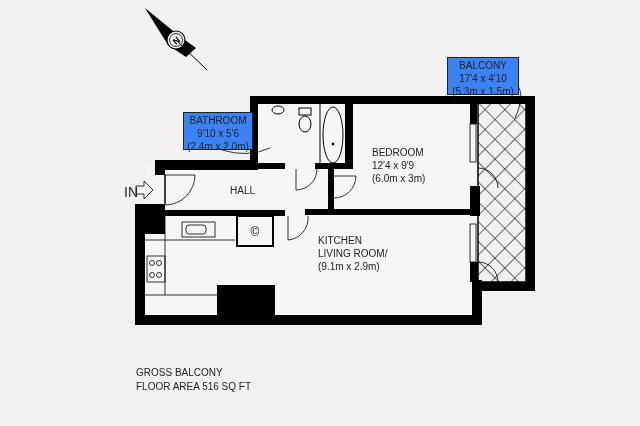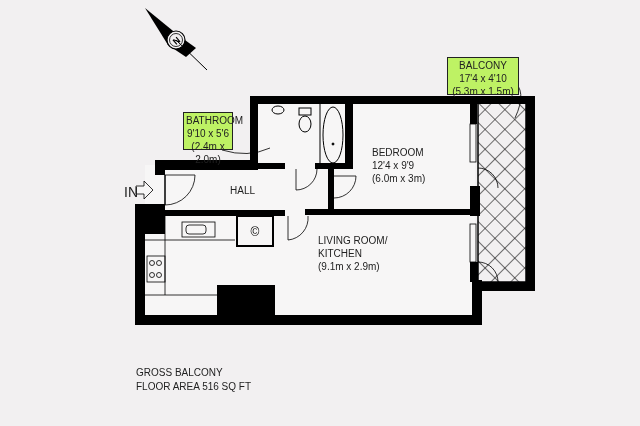--- a/index.html
+++ b/index.html
@@ -8,21 +8,21 @@
     background: #f2f0f1;
     font-family: "Liberation Sans", sans-serif;
     position: relative;
   }
   .canvas { position: absolute; left: 0; top: 0; width: 640px; height: 426px; }
   .label {
     position: absolute; font-size: 10px; color: #222;
     line-height: 13px; letter-spacing: 0;
   }
   .callout {
-    position: absolute; background: #bef264; border: 1px solid #222;
+    position: absolute; background: #3b82f6; border: 1px solid #222;
     font-size: 10px; line-height: 13px; color: #222; text-align: center;
     padding: 1px 2px; box-sizing: border-box;
   }
   .footer {
     position: absolute; left: 136px; top: 366px;
     font-size: 10px; line-height: 14px; color: #222;
   }
   .in-label { position: absolute; left: 124px; top: 184px; font-size: 14px; color: #222; }
 </style>
 </head>
@@ -139,39 +139,39 @@
     <path d="M222 150 Q248 158 270 148"></path>
   </g>
 </svg>
 
 <div class="callout" style="left:447px;top:57px;width:72px;height:38px;">
   <div>BALCONY</div>
   <div>17'4 x 4'10</div>
   <div>(5.3m x 1.5m)</div>
 </div>
 
-<div class="callout" style="left:183px;top:112px;width:50px;height:38px;text-align:center;">
+<div class="callout" style="left:183px;top:112px;width:70px;height:38px;text-align:center;">
   <div>BATHROOM</div>
   <div>9'10 x 5'6</div>
   <div>(2.4m x 2.0m)</div>
 </div>
 
 <div class="label" style="left:372px;top:146px;width:70px;">
   <div>BEDROOM</div>
   <div>12'4 x 9'9</div>
   <div>(6.0m x 3m)</div>
 </div>
 
 <div class="label" style="left:230px;top:184px;width:40px;">
   <div>HALL</div>
 </div>
 
 <div class="label" style="left:318px;top:234px;width:84px;">
+  <div>KITCHEN</div>
   <div>LIVING ROOM/</div>
-  <div>KITCHEN</div>
   <div>(9.1m x 2.9m)</div>
 </div>
 
 <div class="in-label">IN</div>
 
 <div class="footer">
   <div>GROSS BALCONY</div>
   <div>FLOOR AREA 516 SQ FT</div>
 </div>
 

